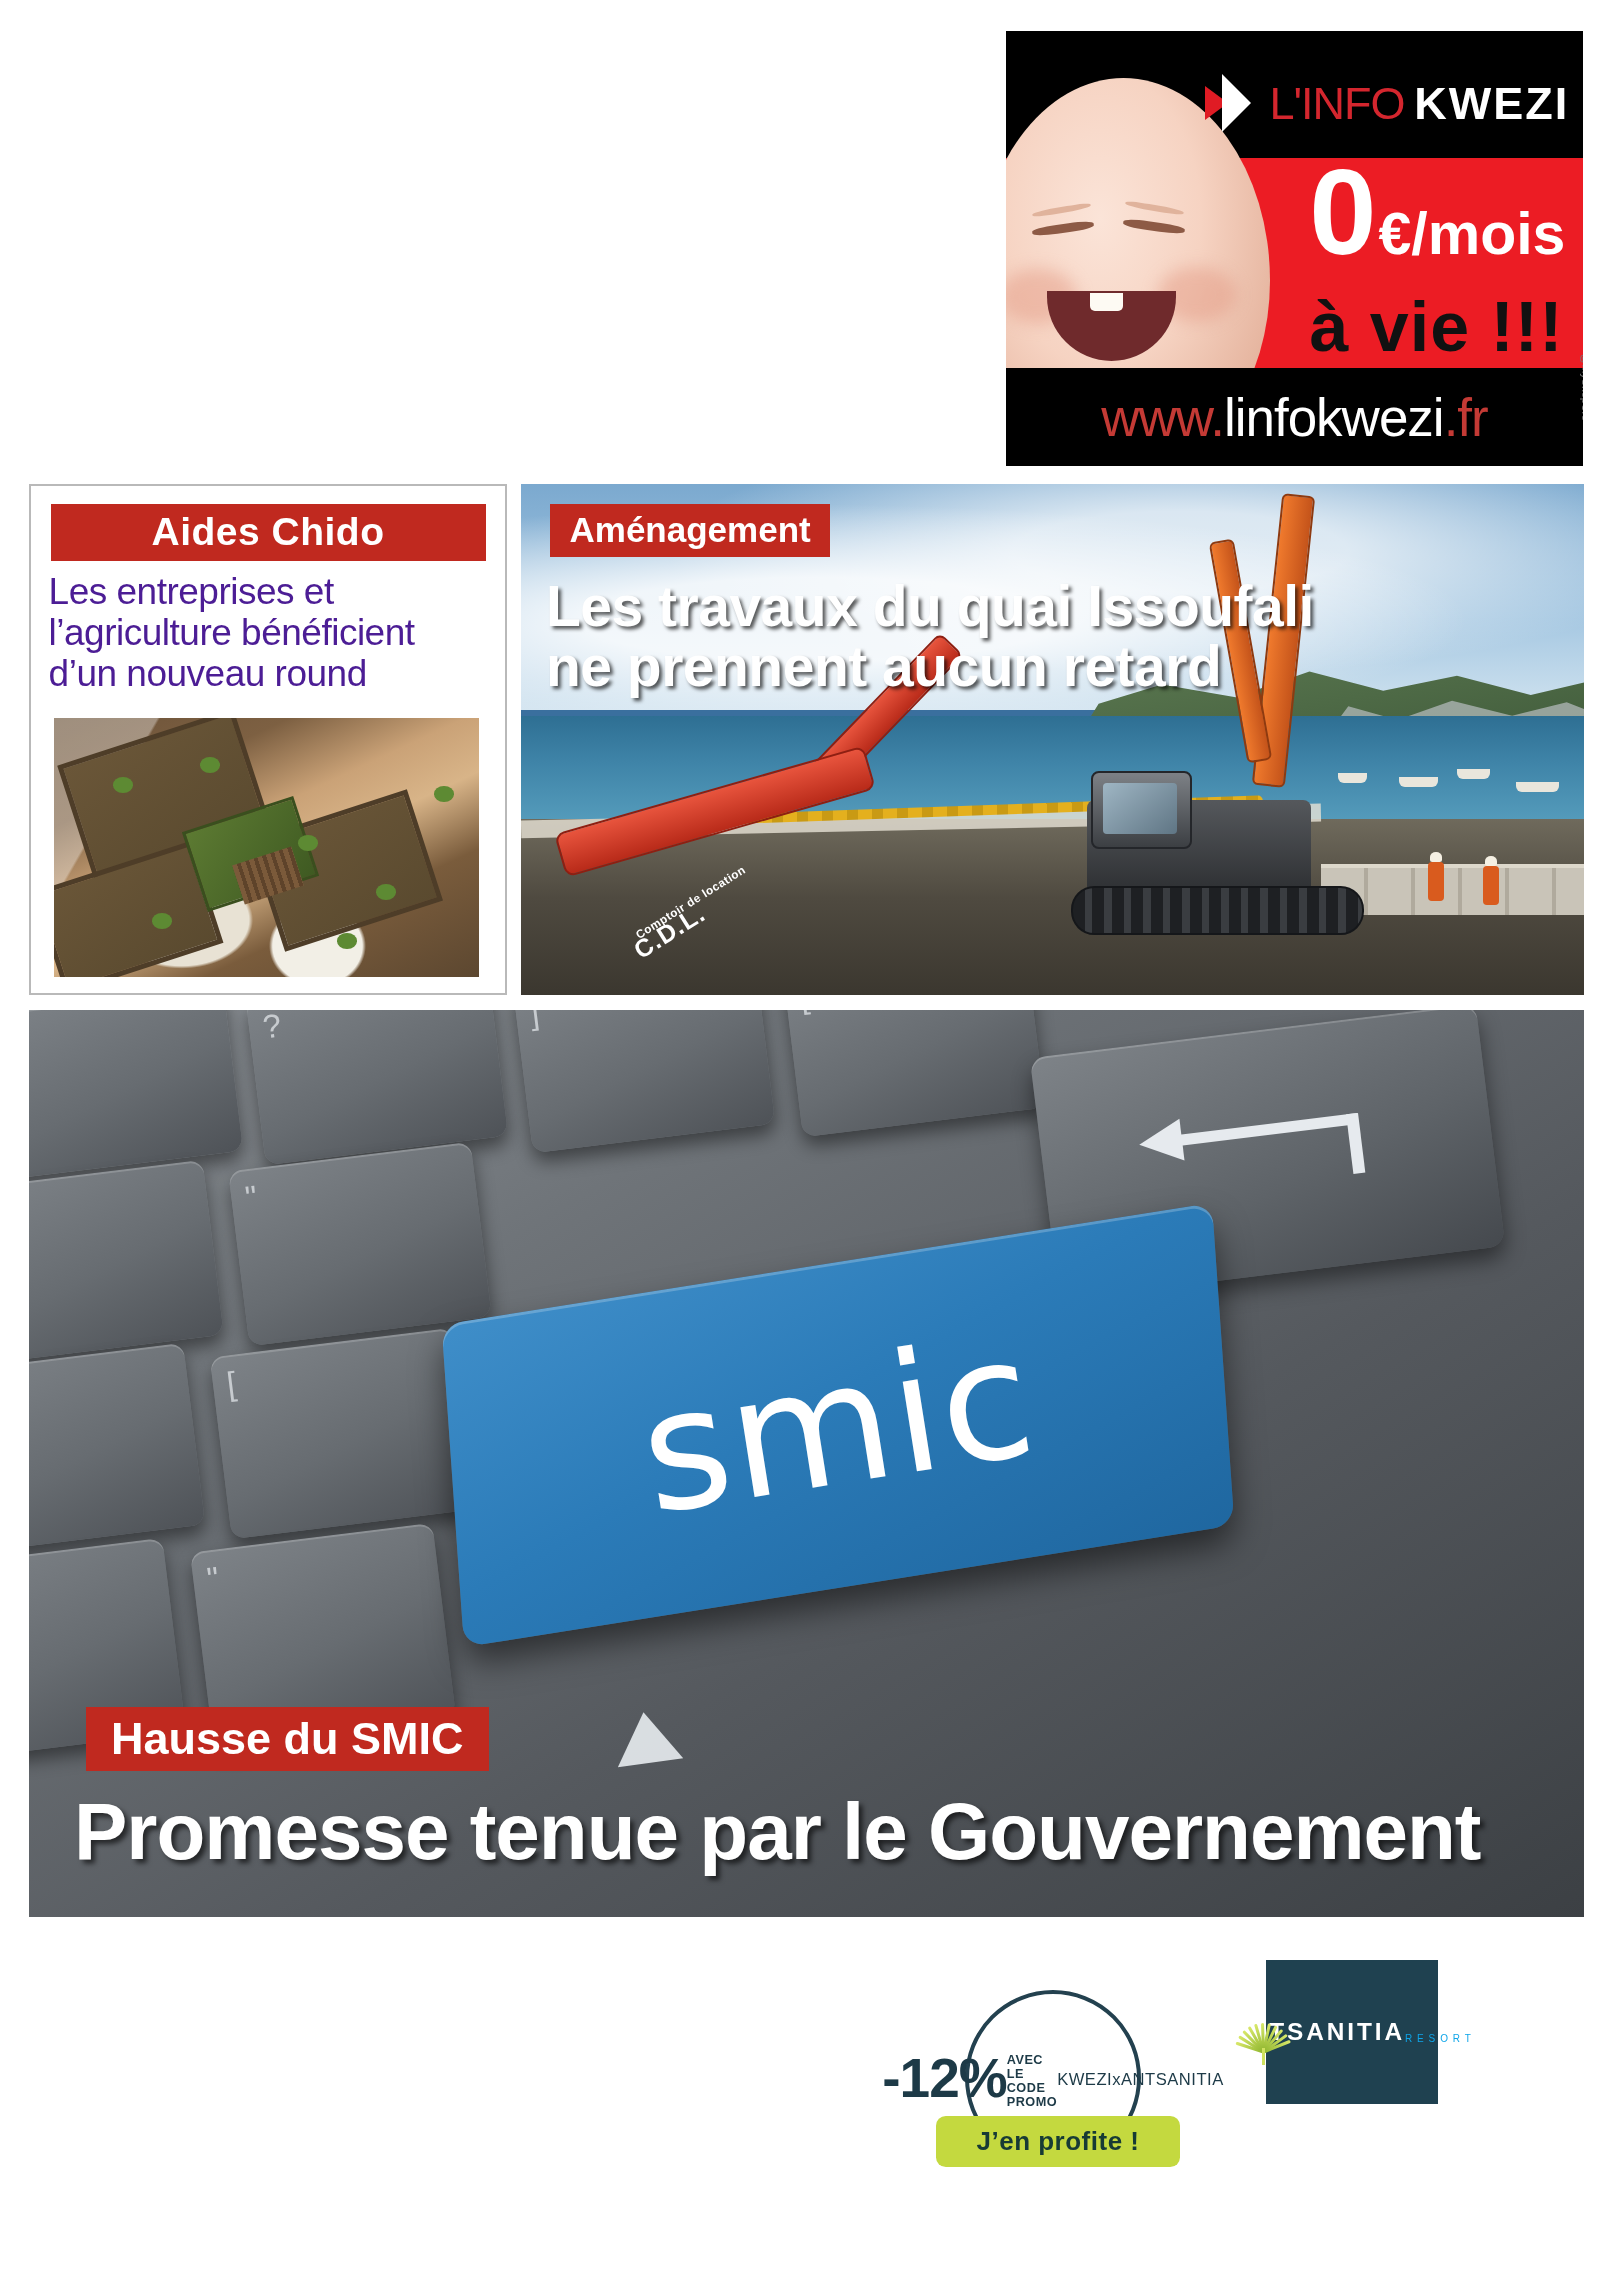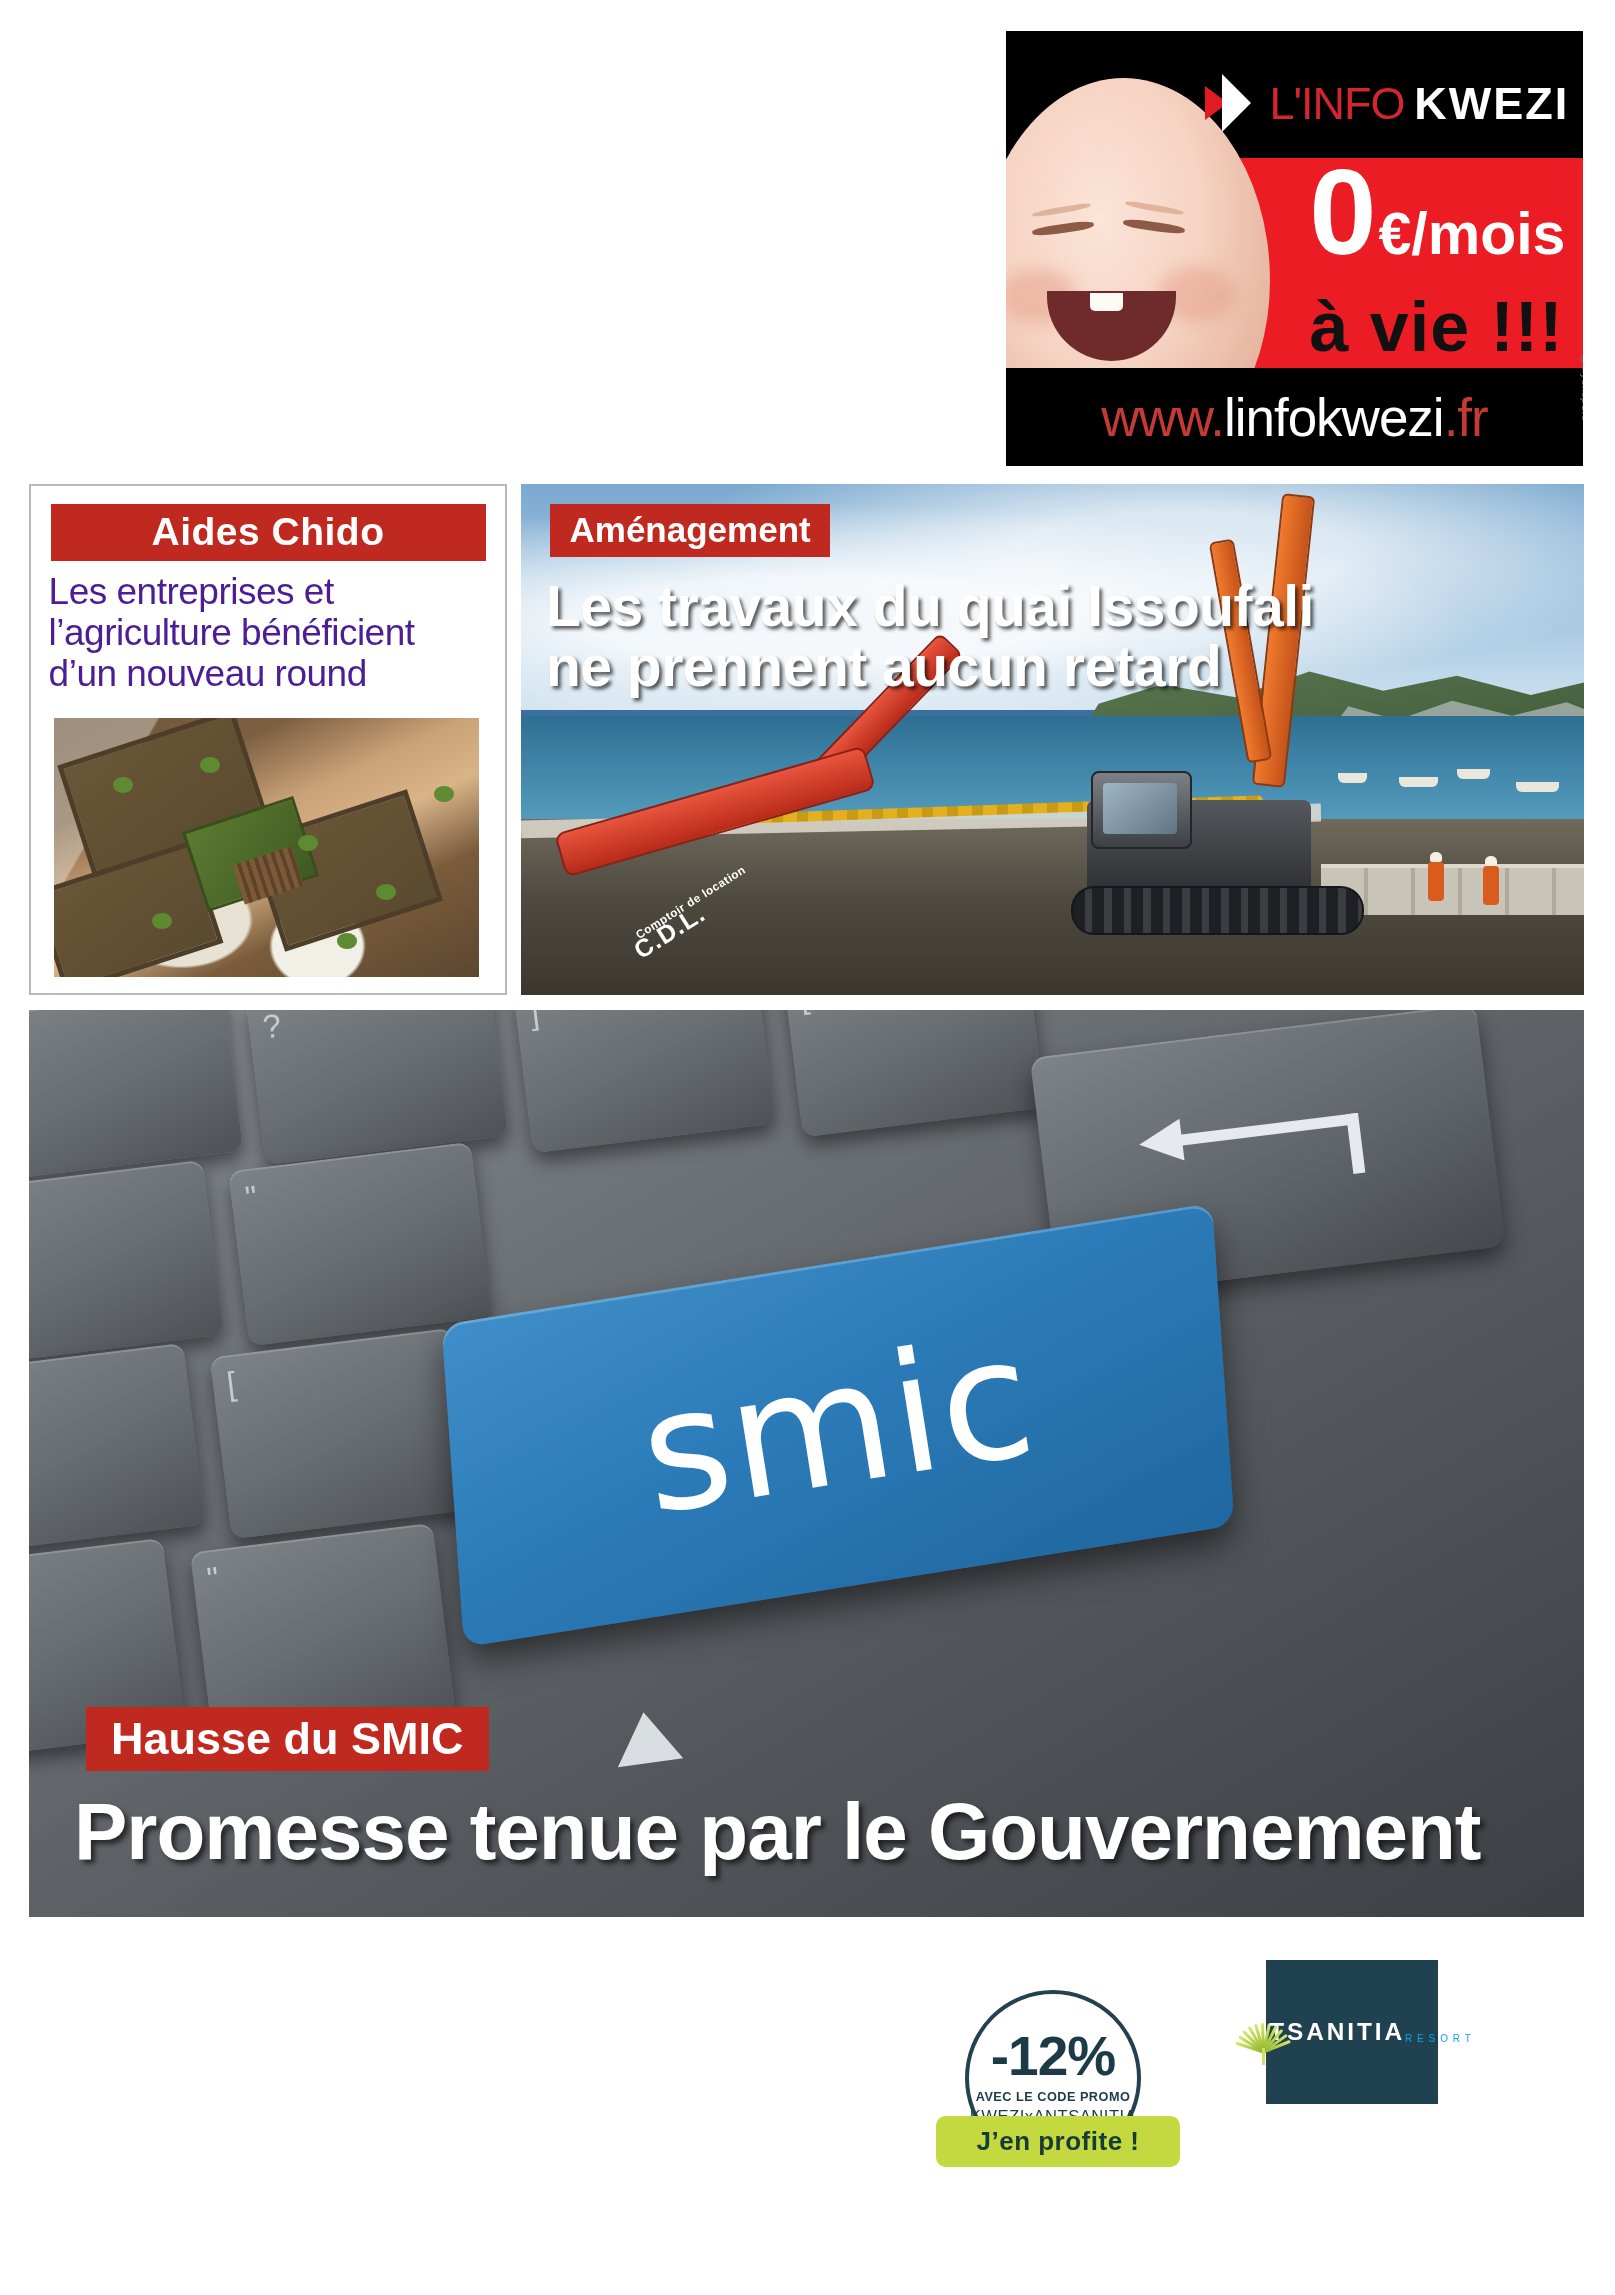--- a/index.html
+++ b/index.html
@@ -695,21 +695,21 @@
     font-family: "DejaVu Sans", sans-serif;
   }
   .badge-circle {
     position: absolute;
     left: 965px; top: 1990px;
     width: 176px; height: 176px;
     border-radius: 50%;
     background: #ffffff;
     border: 4.9px solid #23414f;
     display: flex;
-    flex-direction: column;
+    flex-direction: row;
     align-items: center;
     justify-content: center;
     z-index: 9;
   }
   .badge-pct {
     font-size: 55px;
     font-weight: bold;
     color: #1d3a47;
     letter-spacing: -1px;
     line-height: 1;

